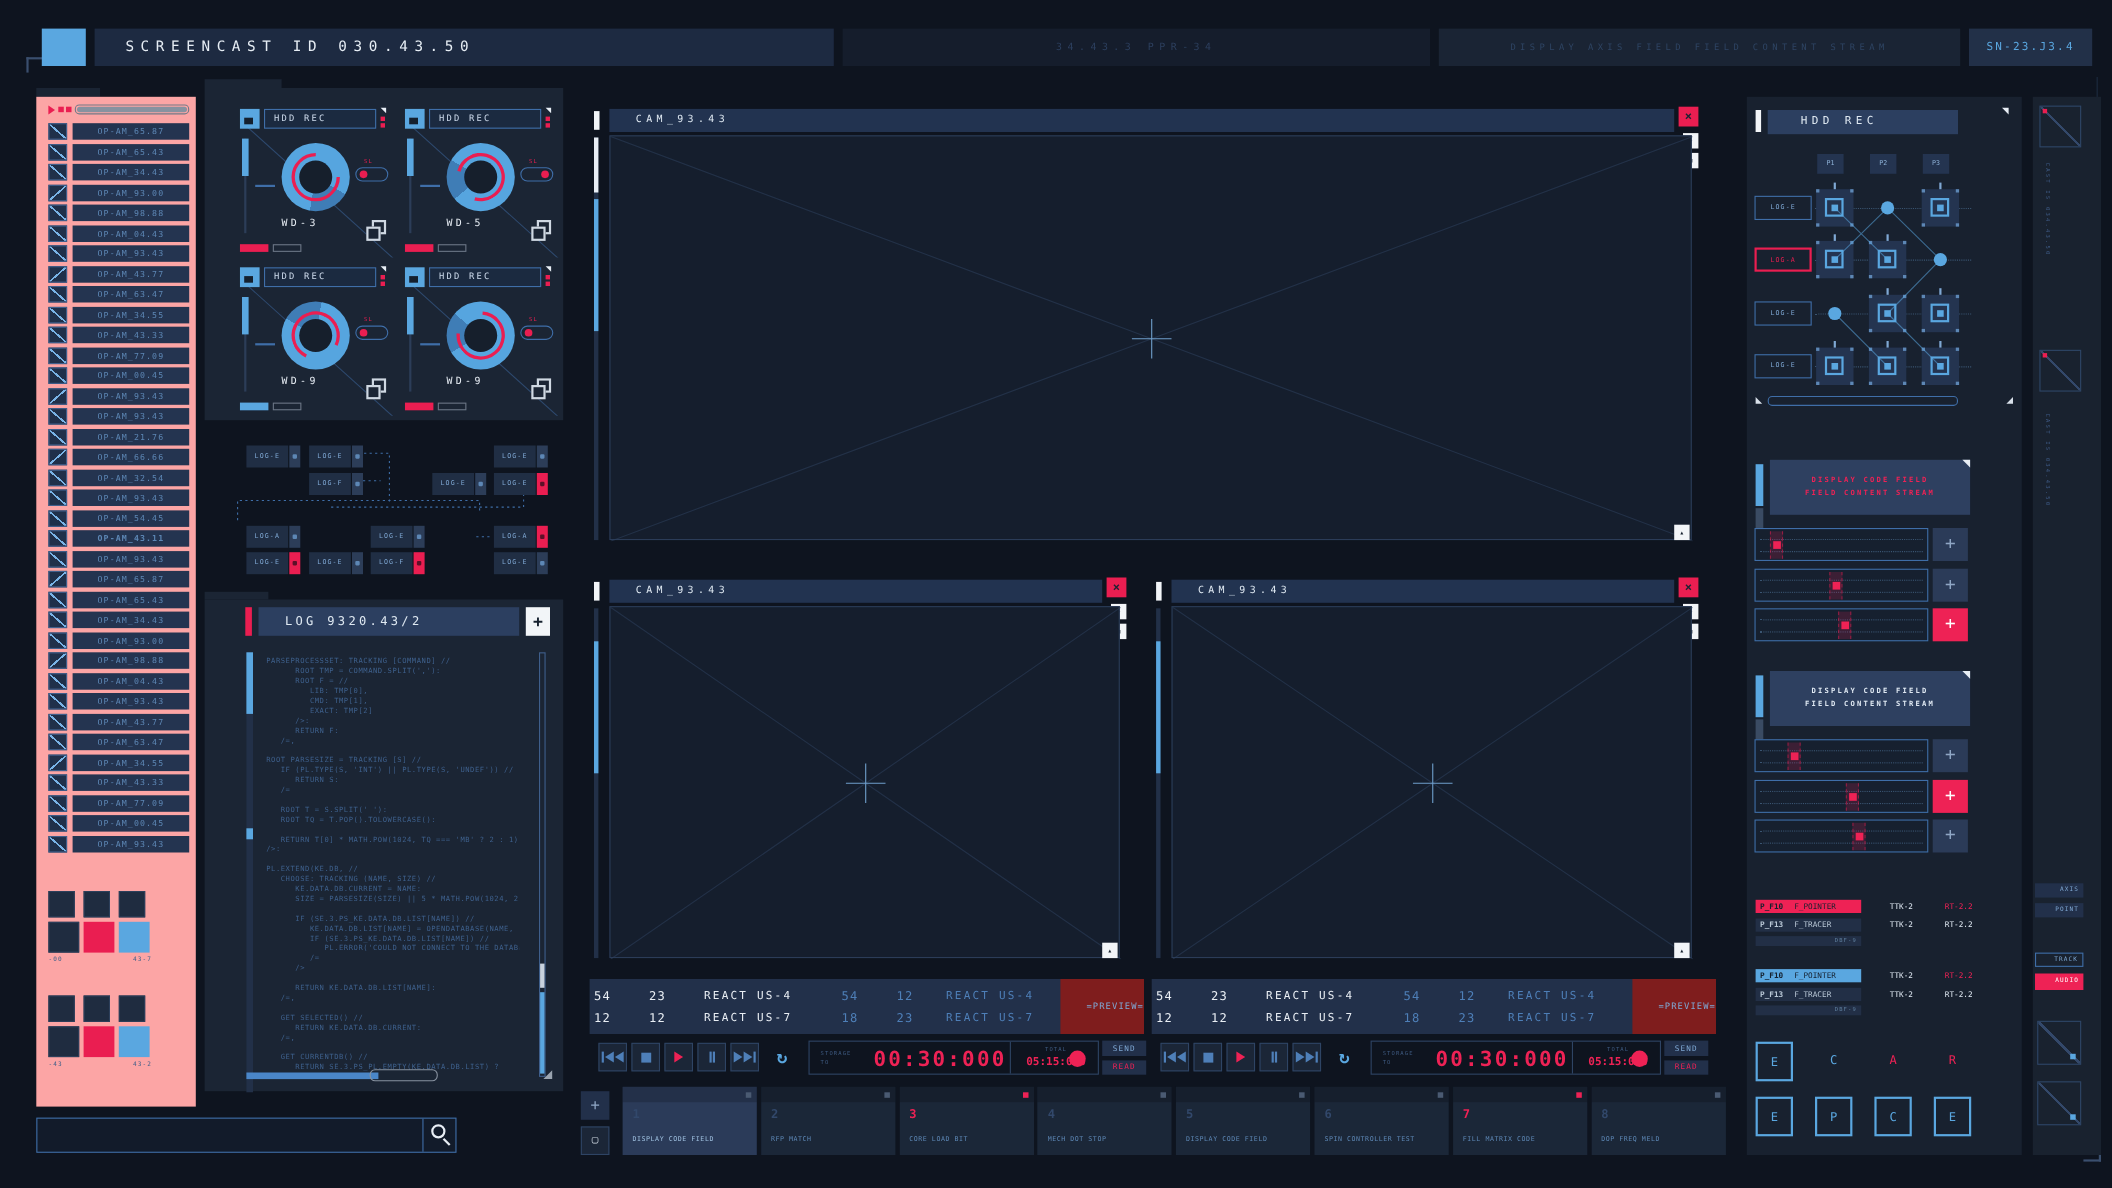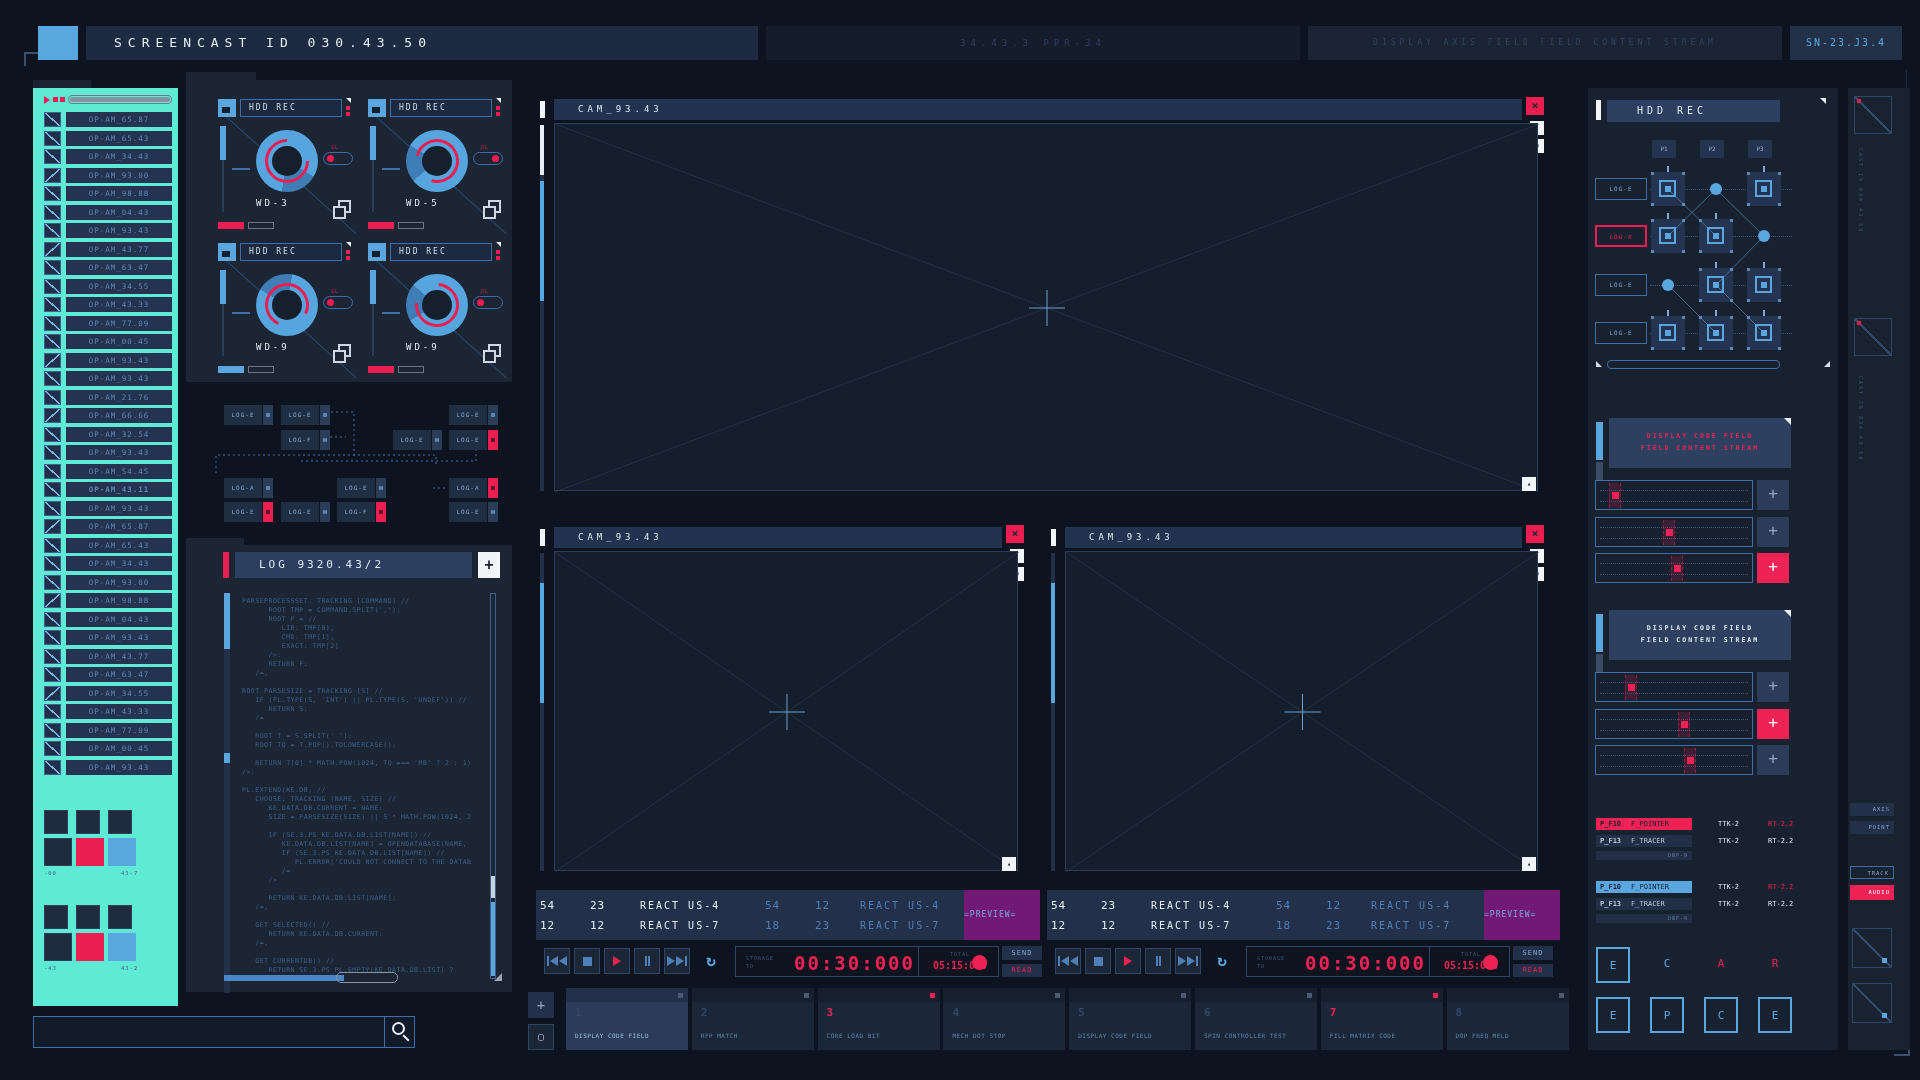--- a/index.html
+++ b/index.html
@@ -1,19 +1,19 @@
 <!DOCTYPE html>
 <html><head>
 <meta charset="utf-8">
 <style>
 *{margin:0;padding:0;box-sizing:border-box}
 body{background:#090d15;font-family:"DejaVu Sans Mono","Liberation Mono",monospace;}
 #app{position:relative;width:1920px;height:1080px;background:#0e141f;overflow:hidden}
 .abs{position:absolute}
-.panel{position:absolute;background:#5eead4}
+.panel{position:absolute;background:#fca5a5}
 .notch{position:absolute;background:#1a2433}
 
 #logo{left:38px;top:26px;width:40px;height:34px;background:#5aa7e0}
 #h-title{left:86px;top:26px;width:672px;height:34px;background:#1d2a41;color:#e6edf4;font-size:13px;letter-spacing:6px;line-height:34px;padding-left:28px}
 #h-mid{left:766px;top:26px;width:534px;height:34px;background:#151d2c;color:#2c3f5e;font-size:9px;letter-spacing:5px;line-height:34px;text-align:center}
 #h-stream{left:1308px;top:26px;width:474px;height:34px;background:#1a2434;color:#2e4463;font-size:8px;letter-spacing:4px;line-height:34px;text-align:center}
 #h-serial{left:1790px;top:26px;width:112px;height:34px;background:#223048;color:#5aa7e0;font-size:10px;letter-spacing:2px;line-height:34px;text-align:center}
 
 .bracket{position:absolute;width:16px;height:14px}
 #fr-tl{left:24px;top:52px;border-left:2px solid #3a4f6e;border-top:2px solid #3a4f6e}
@@ -92,21 +92,21 @@
 .cam-mini{position:absolute;width:14px;height:14px;background:#f2f5f8;color:#15202e;font-size:8px;text-align:center;line-height:14px}
 .cam-view{position:absolute;background:#151e2d;border:1px solid #2b3c58}
 .cam-vs{position:absolute;left:4px;width:4px;background:#223048}
 .cam-vs .w{position:absolute;left:0;top:0;width:4px;height:50px;background:#e8eef5}
 .cam-vs .b{position:absolute;left:0;width:4px;background:#5aa7e0}
 .cam-up{position:absolute;width:14px;height:14px;background:#f2f5f8;color:#15202e;font-size:7px;text-align:center;line-height:14px}
 
 .deck{position:absolute}
 .dk-stats{position:absolute;left:0;top:0;height:50px;background:#22304a}
 .dk-col{position:absolute;font-size:11px;line-height:20px}
-.dk-prev{position:absolute;top:0;width:76px;height:50px;background:#701a75;color:#7fa8d4;font-size:8px;letter-spacing:1px;text-align:left;line-height:50px}
+.dk-prev{position:absolute;top:0;width:76px;height:50px;background:#7f1d1d;color:#7fa8d4;font-size:8px;letter-spacing:1px;text-align:right;line-height:50px}
 .dk-tr{position:absolute;left:0;top:56px;height:32px}
 .tbtn{position:absolute;top:2px;width:26px;height:26px;background:#1b2637;border:1px solid #2e4464;display:flex;align-items:center;justify-content:center;gap:1px}
 .tri-r{width:0;height:0;border-top:5px solid transparent;border-bottom:5px solid transparent;border-left:8px solid #4e7fb8}
 .tri-l{width:0;height:0;border-top:5px solid transparent;border-bottom:5px solid transparent;border-right:8px solid #4e7fb8}
 .tbar{width:2px;height:10px;background:#4e7fb8}
 .tsq{width:9px;height:9px;background:#4e7fb8}
 .tloop{position:absolute;top:2px;width:26px;height:26px;color:#5aa7e0;font-size:16px;font-weight:bold;text-align:center;line-height:26px}
 .dk-tc{position:absolute;left:199px;top:0;width:264px;height:31px;border:1px solid #2e4464}
 .dk-sto{position:absolute;left:10px;top:7px;font-size:5px;line-height:8px;color:#3e5a80;letter-spacing:1px}
 .dk-time{position:absolute;left:58px;top:5px;font-size:19px;font-weight:bold;color:#ee2255;letter-spacing:2px}

